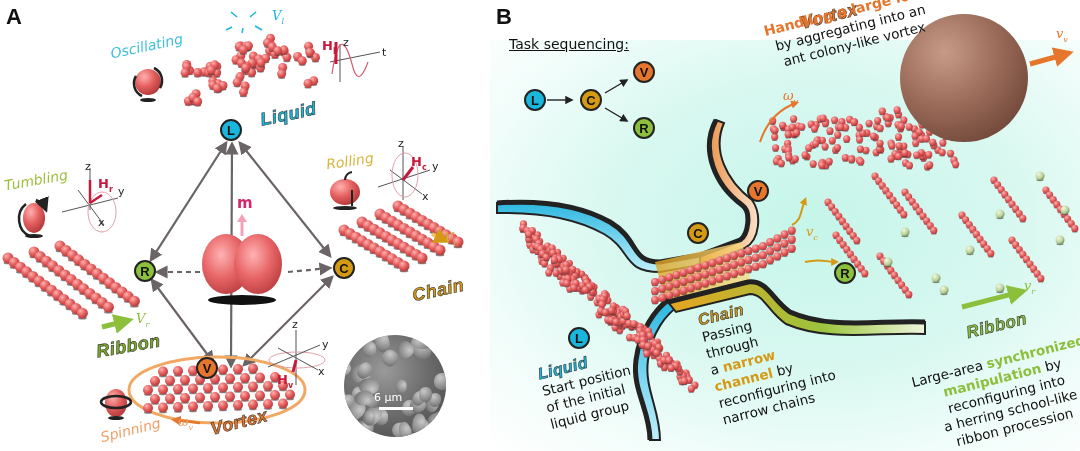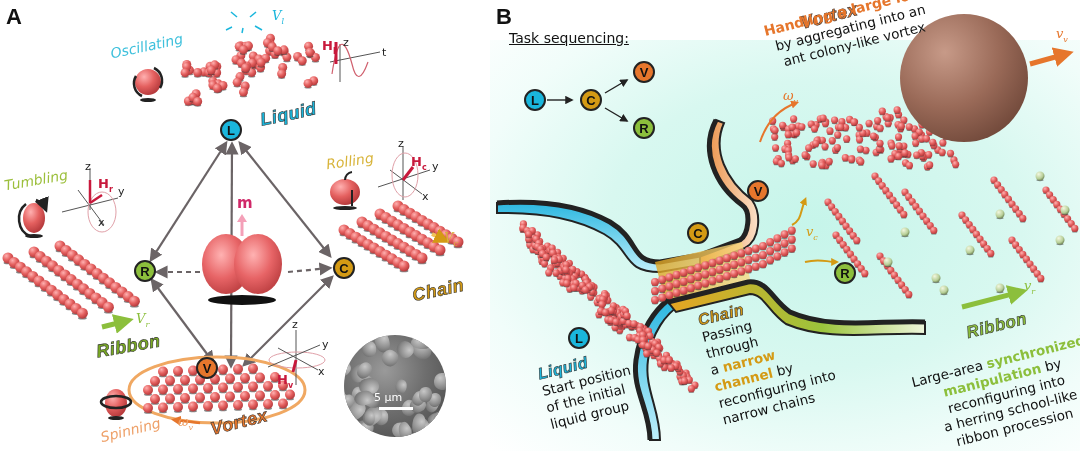--- a/index.html
+++ b/index.html
@@ -1737,21 +1737,21 @@
     <div class="grain" style="left: 37.8985px; top: 14.9977px; width: 15.8228px; height: 16.292px; transform: rotate(40.6836deg);"></div>
     <div class="grain" style="left: 84.1155px; top: 79.2445px; width: 12.6719px; height: 10.8186px; transform: rotate(148.226deg);"></div>
     <div class="grain" style="left: 87.4055px; top: 79.8854px; width: 19.364px; height: 13.9357px; transform: rotate(77.3889deg);"></div>
     <div class="grain" style="left: 17.8303px; top: 61.0561px; width: 18.0907px; height: 11.1001px; transform: rotate(20.9498deg);"></div>
     <div class="grain" style="left: 75.0813px; top: 52.0776px; width: 12.895px; height: 15.0279px; transform: rotate(5.02006deg);"></div>
     <div class="grain" style="left: 10.7016px; top: 56.345px; width: 18.5609px; height: 14.1389px; transform: rotate(169.044deg);"></div>
     <div class="grain" style="left: 16.9751px; top: 6.88297px; width: 16.1687px; height: 14.3342px; transform: rotate(85.7994deg);"></div>
     <div class="grain" style="left: 82.4823px; top: 88.5681px; width: 15.3172px; height: 14.1077px; transform: rotate(1.39738deg);"></div>
     <div class="grain" style="left: 14.3217px; top: 27.0176px; width: 13.0124px; height: 16.9902px; transform: rotate(35.2824deg);"></div>
   <div class="abs" style="left:35px;top:72px;width:34px;height:3px;background:#fff;"></div>
-  <div class="abs" style="left:30px;top:56px;font-size:11px;color:#fff;font-family:'DejaVu Sans',sans-serif;">5 µm</div>
+  <div class="abs" style="left:30px;top:56px;font-size:11px;color:#fff;font-family:'DejaVu Sans',sans-serif;">6 µm</div>
 </div>
 
 <div class="panel-label" style="left:6px;top:4px;">A</div>
 
 <div class="node" style="left:220px;top:119px;background:#1ab6dc;">L</div>
 <div class="node" style="left:134px;top:260px;background:#8cbf3c;">R</div>
 <div class="node" style="left:333px;top:257px;background:#d49a14;">C</div>
 <div class="node" style="left:196px;top:357px;background:#e6762c;">V</div>
 
 <div class="abs" style="left:237px;top:194px;font-weight:bold;font-size:15px;color:#d02868;font-family:'DejaVu Sans',sans-serif;">m</div>
@@ -1781,21 +1781,21 @@
 
 <div class="mode" style="left:100px;top:422px;color:#eea068;transform:rotate(-14deg);">Spinning</div>
 <div class="state-title" style="left:210px;top:412px;color:#e6762c;transform:rotate(-14deg);">Vortex</div>
 <div class="vel" style="left:178px;top:414px;color:#eea068;"><span>ω</span><sub style="font-size:8px">v</sub></div>
 <div class="field" style="left:277px;top:372px;"><span>H</span><sub style="font-size:8px">v</sub></div>
 <div class="axis-lbl" style="left:292px;top:318px;">z</div>
 <div class="axis-lbl" style="left:322px;top:338px;">y</div>
 <div class="axis-lbl" style="left:318px;top:365px;">x</div>
 
 <div class="panel-label" style="left:496px;top:4px;">B</div>
-<div class="abs" style="left:509px;top:30px;font-family:'DejaVu Sans',sans-serif;font-size:14px;text-decoration:underline;color:#111;">Task sequencing:</div>
+<div class="abs" style="left:509px;top:36px;font-family:'DejaVu Sans',sans-serif;font-size:14px;text-decoration:underline;color:#111;">Task sequencing:</div>
 
 <div class="node" style="left:524px;top:89px;background:#1ab6dc;">L</div>
 <div class="node" style="left:580px;top:89px;background:#d49a14;">C</div>
 <div class="node" style="left:633px;top:61px;background:#e6762c;">V</div>
 <div class="node" style="left:633px;top:117px;background:#8cbf3c;">R</div>
 
 <div class="node" style="left:568px;top:327px;background:#1ab6dc;">L</div>
 <div class="node" style="left:687px;top:222px;background:#d49a14;">C</div>
 <div class="node" style="left:747px;top:180px;background:#e6762c;">V</div>
 <div class="node" style="left:834px;top:262px;background:#8cbf3c;">R</div>

